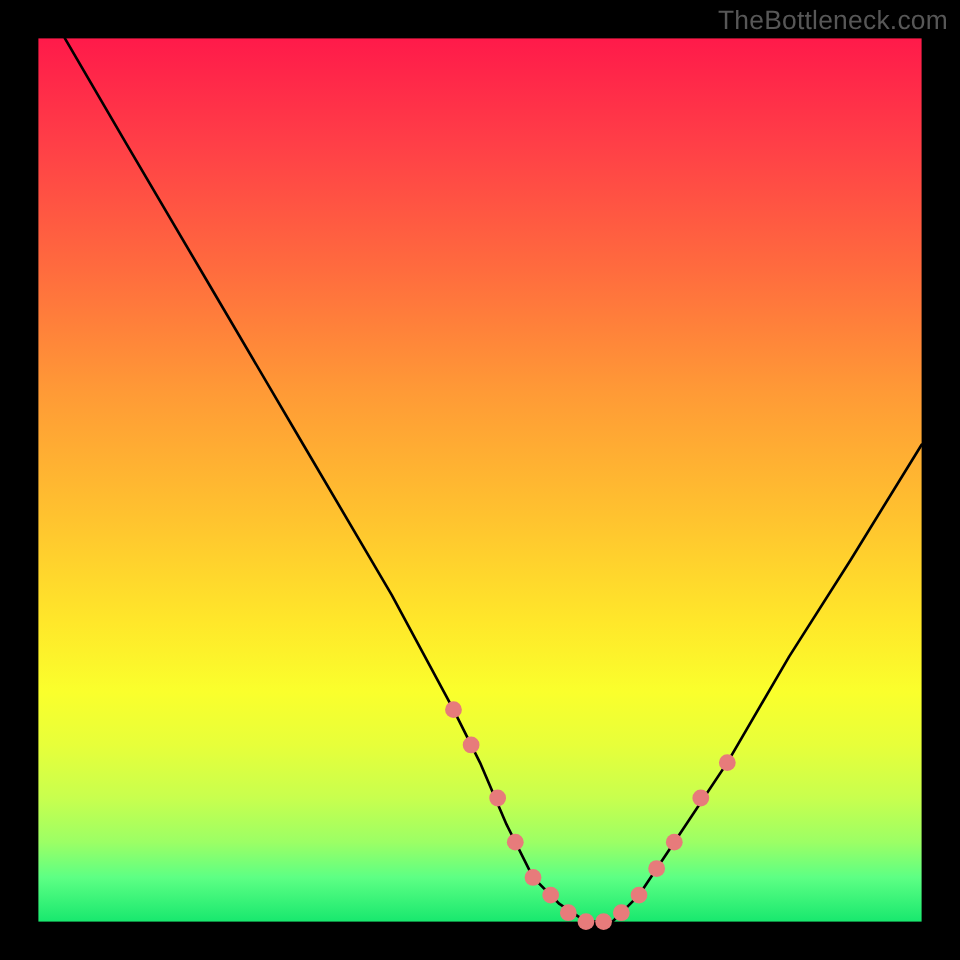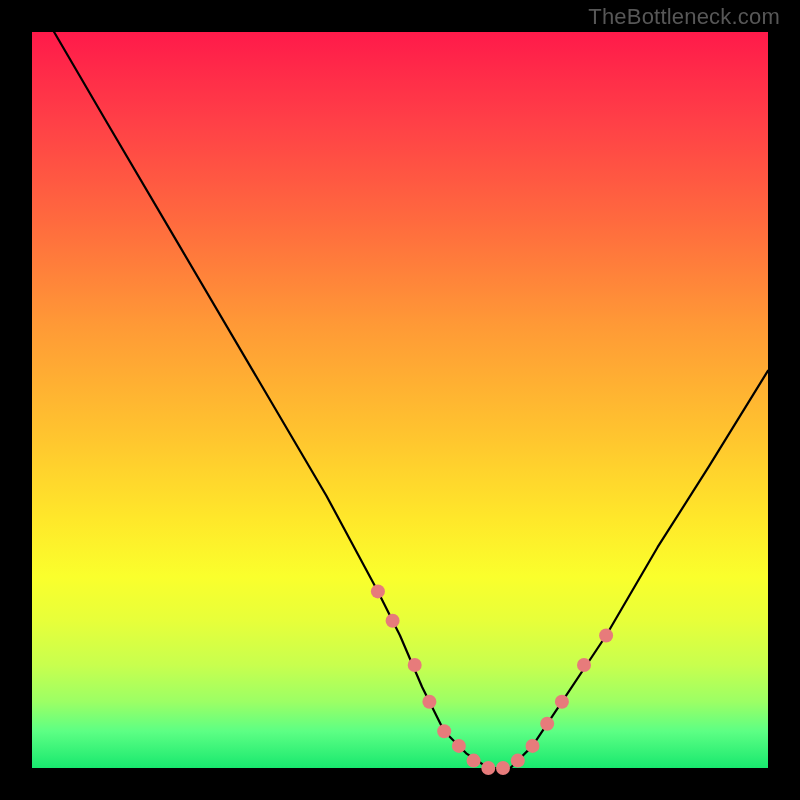--- a/index.html
+++ b/index.html
@@ -13,21 +13,21 @@
   }
   .stage {
     position: relative;
     width: 800px;
     height: 800px;
     background: #000;
   }
   .attribution {
     position: absolute;
     top: 4px;
-    right: 20px;
+    right: 10px;
     color: #575757;
     font-size: 22px;
     letter-spacing: 0.2px;
     font-weight: 400;
   }
   .plot-area {
     position: absolute;
     left: 32px;
     top: 32px;
     width: 736px;

